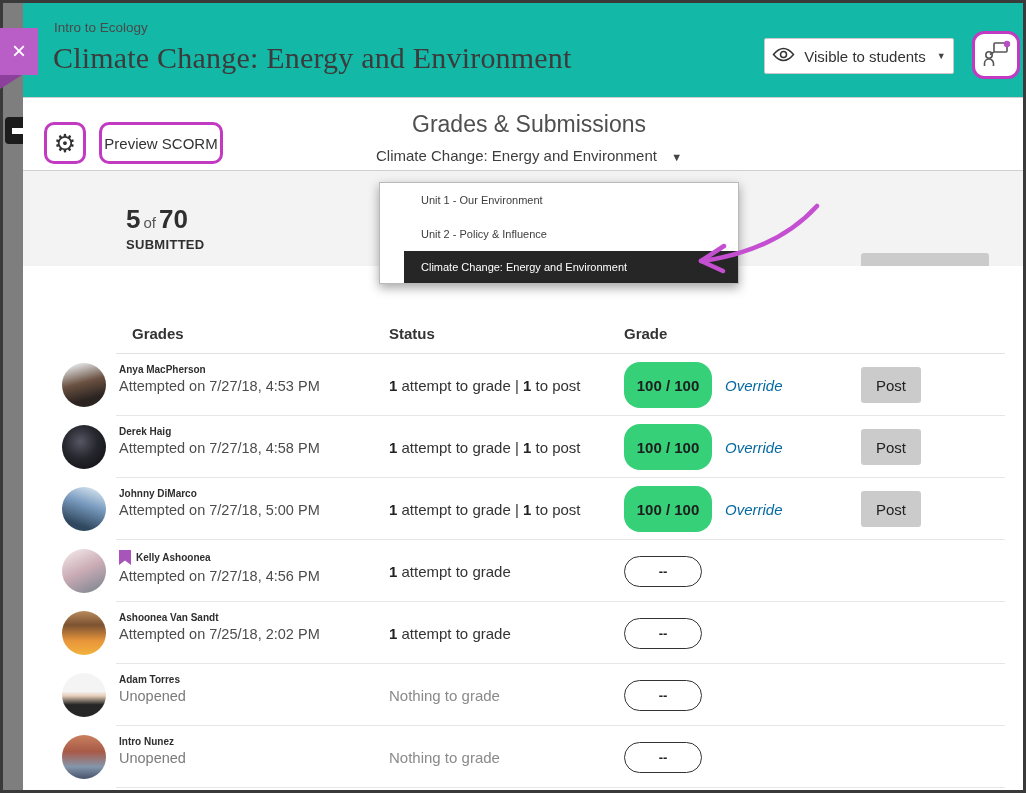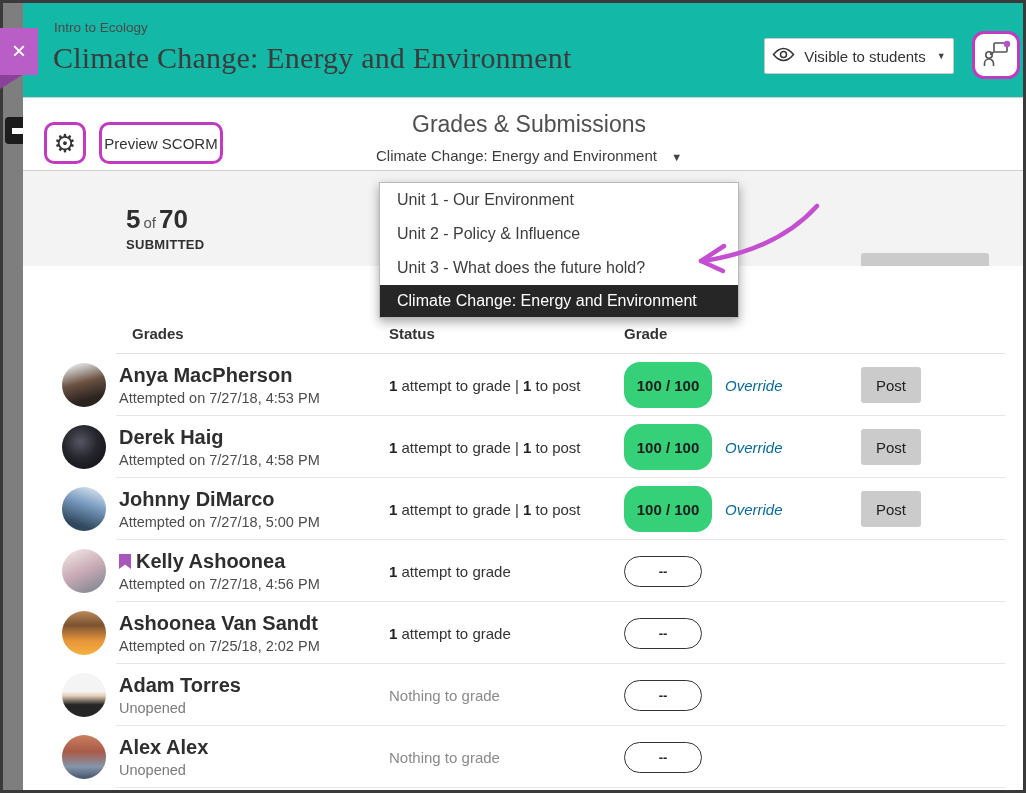--- a/index.html
+++ b/index.html
@@ -51,43 +51,43 @@
   .stats .nums { font-size:26px; font-weight:bold; color:#2f2f2f; }
   .stats .nums .of { font-size:15px; font-weight:normal; color:#555; padding:0 3px; }
   .stats .cap { font-size:13px; font-weight:600; color:#2f2f2f; letter-spacing:0.3px; margin-top:2px; }
   .post-all-btn { position:absolute; left:838px; top:38px; width:128px; height:37px; background:#cccbcb;
                   border:none; border-radius:3px; font-size:15px; color:#2d2d2d; cursor:pointer;
                   font-family:"Liberation Sans",sans-serif;margin-top:44px; }
 
   
   .menu { position:absolute; left:356px; top:179px; width:360px; background:#fff; z-index:5;
           border:1px solid #b9b9b9; box-shadow:0 4px 10px rgba(0,0,0,0.35); }
-  .menu .mi { height:34px; line-height:34px; padding:0 17px; font-size:16px; color:#3d3d3d;
-              cursor:pointer; white-space:nowrap; overflow:hidden; }
+  .menu .mi { height:34px; line-height:34px; padding:0 17px; font-size:11px; color:#3d3d3d;
+              cursor:pointer; white-space:nowrap; overflow:hidden;margin-left:24px; }
   .menu .mi.selected { background:#262626; color:#fff; height:32px; line-height:32px; }
 
   
   .thead { position:absolute; left:0; top:263px; width:100%; height:88px; background:#fff; }
   .thead .rule { position:absolute; left:93px; right:18px; bottom:0; border-bottom:1px solid #e2e2e2; }
   .th { position:absolute; bottom:12px; font-size:15px; font-weight:600; color:#333; }
   .th.student { left:109px; } .th.status { left:366px; } .th.grade { left:601px; }
 
   .rows { position:absolute; left:0; top:351px; width:100%; }
   .row { position:relative; height:62px; }
   .row .rule { position:absolute; left:93px; right:18px; bottom:0; border-bottom:1px solid #e6e6e6; }
   .avatar { position:absolute; left:39px; top:9px; width:44px; height:44px; border-radius:50%; }
   .av1 { background:linear-gradient(165deg,#d6d6d6 12%,#6b5142 45%,#2a2320 78%); }
   .av2 { background:radial-gradient(circle at 42% 38%,#565663 0%,#26262e 45%,#121216 85%); }
   .av3 { background:linear-gradient(200deg,#dce8f2 5%,#7a9cc0 40%,#30485f 80%); }
   .av4 { background:linear-gradient(155deg,#ece0e2 10%,#cbacb6 48%,#8e8e98 85%); }
   .av5 { background:linear-gradient(180deg,#b98a5c 0%,#7c5232 32%,#e8953a 68%,#f2b23c 100%); }
   .av6 { background:linear-gradient(180deg,#f4f4f4 42%,#e6cdb8 52%,#262626 72%); }
   .av7 { background:linear-gradient(180deg,#c97f5e 0%,#a85a48 38%,#8496ab 72%,#46536a 100%); }
   .who { position:absolute; left:96px; top:10px; }
-  .name-line { font-size:20px; font-weight:bold; color:#2e2e2e; display:flex; align-items:center; gap:5px; }
+  .name-line { font-size:10px; font-weight:bold; color:#2e2e2e; display:flex; align-items:center; gap:5px; }
   .flag { display:inline-block; width:12px; height:15px; background:#a855bb;
           clip-path:polygon(0 0,100% 0,100% 100%,50% 70%,0 100%); }
   .sub { font-size:14.5px; color:#4c4c4c; margin-top:3px; }
   .sub.muted { color:#7a7a7a; }
   .status-cell { position:absolute; left:366px; top:0; height:62px; display:flex; align-items:center;
                  font-size:15px; color:#333; }
   .status-cell span, .status-cell b { white-space:pre; }
   .status-cell b { color:#222; }
   .status-cell .nothing { color:#8a8a8a; }
   .grade-cell { position:absolute; left:601px; top:0; height:62px; display:flex; align-items:center; gap:13px; }
@@ -162,21 +162,20 @@
           <span>5</span><span class="of">of</span><span>70</span>
         </div>
         <div class="cap">SUBMITTED</div>
       </div>
       <button class="post-all-btn">Post all grades</button>
     </div>
 
     <div class="menu">
       <div class="mi">Unit 1 - Our Environment</div>
       <div class="mi">Unit 2 - Policy &amp; Influence</div>
-      <div class="mi">Unit 3 - What does the future hold?</div>
       <div class="mi selected">Climate Change: Energy and Environment</div>
     </div>
 
     <div class="thead">
       <span class="th student">Grades</span>
       <span class="th status">Status</span>
       <span class="th grade">Grade</span>
       <div class="rule"></div>
     </div>
 
@@ -299,21 +298,21 @@
         <div class="grade-cell">
           <span class="pill empty">--</span>
         </div>
         <div class="rule"></div>
       </div>
 
       <div class="row">
         <div class="avatar av7"></div>
         <div class="who">
           <div class="name-line">
-              <span>Alex Alex</span>
+              <span>Intro Nunez</span>
             </div>
           <div class="sub muted">Unopened</div>
         </div>
         <div class="status-cell">
             <span class="nothing">Nothing to grade</span>
           </div>
         <div class="grade-cell">
           <span class="pill empty">--</span>
         </div>
         <div class="rule"></div>

